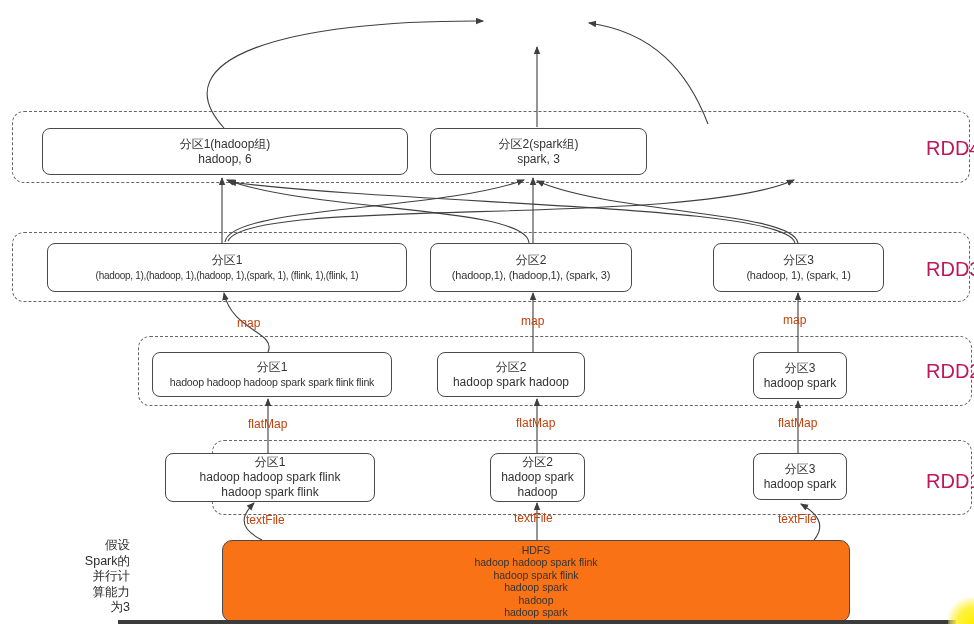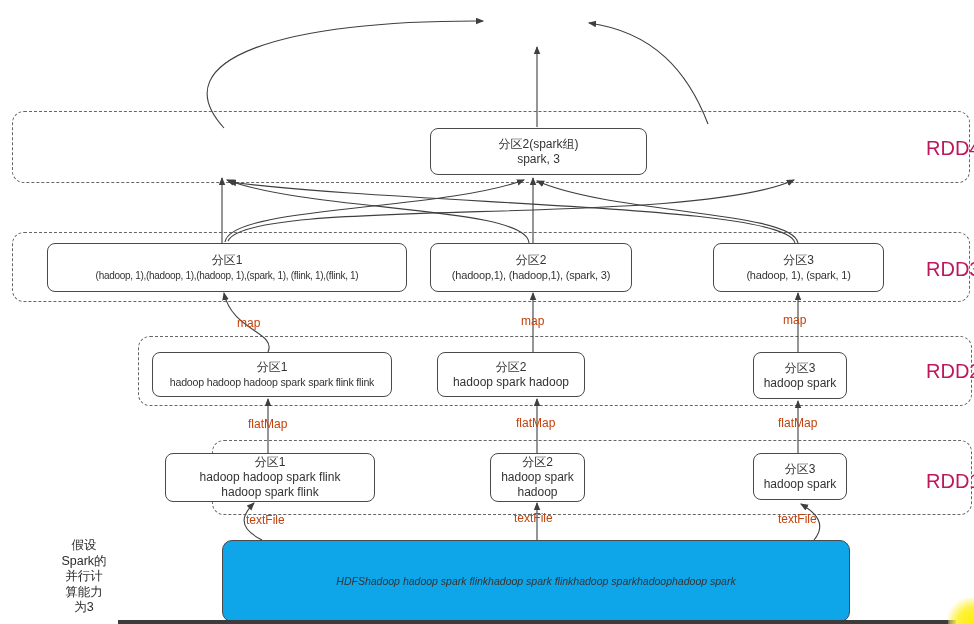--- a/index.html
+++ b/index.html
@@ -34,29 +34,29 @@
     display:flex;align-items:center;justify-content:center;
     font-size:12px;z-index:3;
   }
   
   .oplabel{
     position:absolute;font-size:12px;color:#c2410c;z-index:4;white-space:nowrap;
   }
   
   #hdfs{
     position:absolute;left:222px;top:540px;width:626px;height:80px;
-    border:1px solid #4a4a4a;border-radius:10px;background:#0ea5e9;
-    display:flex;flex-direction:row;justify-content:center;align-items:center;
-    z-index:3;text-align:center;font-style:italic;
+    border:1px solid #4a4a4a;border-radius:10px;background:#f97316;
+    display:flex;flex-direction:column;justify-content:center;align-items:center;
+    z-index:3;text-align:center;
   }
   #hdfs .hline{font-size:10.5px;line-height:12.5px;white-space:nowrap;}
   
   #note{
     position:absolute;left:38px;top:538px;width:92px;z-index:3;
-    text-align:center;font-size:12.5px;line-height:15.5px;color:#2b2b2b;
+    text-align:right;font-size:12.5px;line-height:15.5px;color:#2b2b2b;
   }
   
   #arrows{position:absolute;left:0;top:0;z-index:2;}
   
   #bottom-bar{
     position:absolute;left:118px;top:620px;width:838px;height:4px;
     z-index:5;
   }
   #corner-glow{
     position:absolute;right:0;bottom:0;width:26px;height:26px;z-index:6;
@@ -98,20 +98,24 @@
 
       <path d="M 262,540 C 236,527 243,514 254,503" marker-end="url(#arr)"></path>
       <path d="M 537,540 L 537,503" marker-end="url(#arr)"></path>
       <path d="M 814,540 C 827,524 816,513 801,504" marker-end="url(#arr)"></path>
     </g>
   </svg>
 
 
   <div class="layer" style="left:12px;top:111px;width:956px;height:70px;"></div>
   <div class="layer-label" style="left:926px;top:137px;">RDD4</div>
+  <div class="pbox" style="left:42px;top:128px;width:364px;height:45px;">
+    <div class="bt">分区1(hadoop组)</div>
+    <div class="bl">hadoop, 6</div>
+  </div>
   <div class="pbox" style="left:430px;top:128px;width:215px;height:45px;text-align:right;">
     <div class="bt">分区2(spark组)</div>
     <div class="bl">spark, 3</div>
   </div>
 
   <div class="layer" style="left:12px;top:232px;width:956px;height:68px;"></div>
   <div class="layer-label" style="left:926px;top:258px;">RDD3</div>
   <div class="pbox" style="left:47px;top:243px;width:358px;height:47px;">
     <div class="bt">分区1</div>
     <div class="bl tight">(hadoop, 1),(hadoop, 1),(hadoop, 1),(spark, 1), (flink, 1),(flink, 1)</div>

